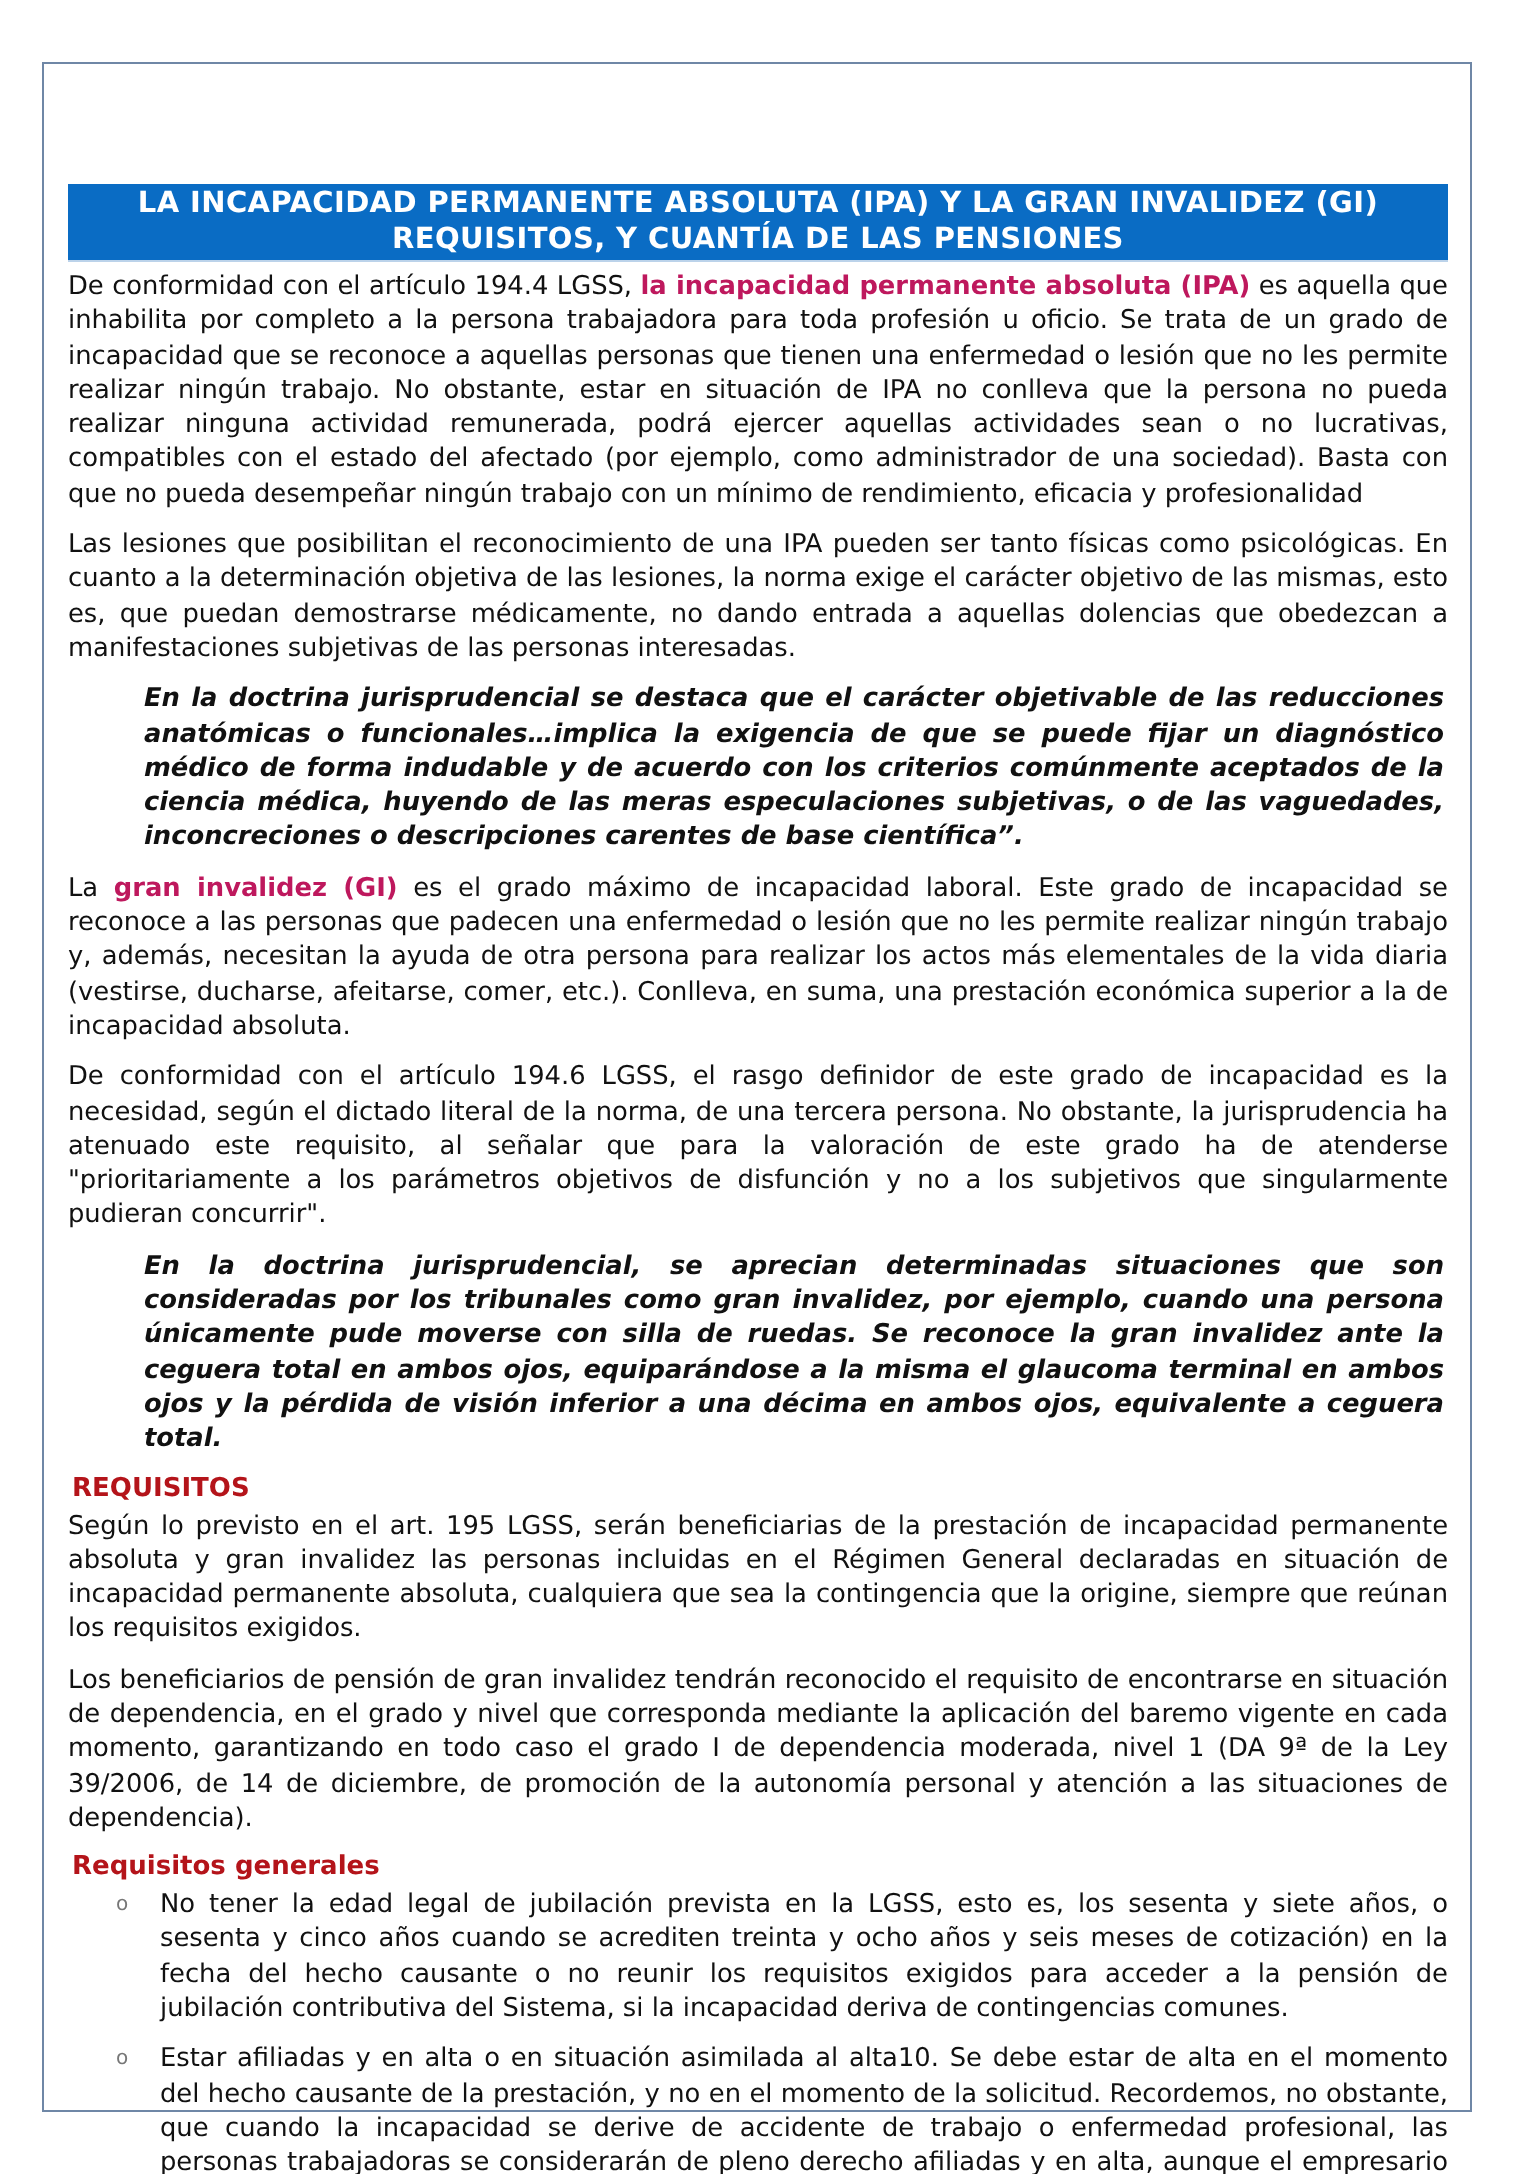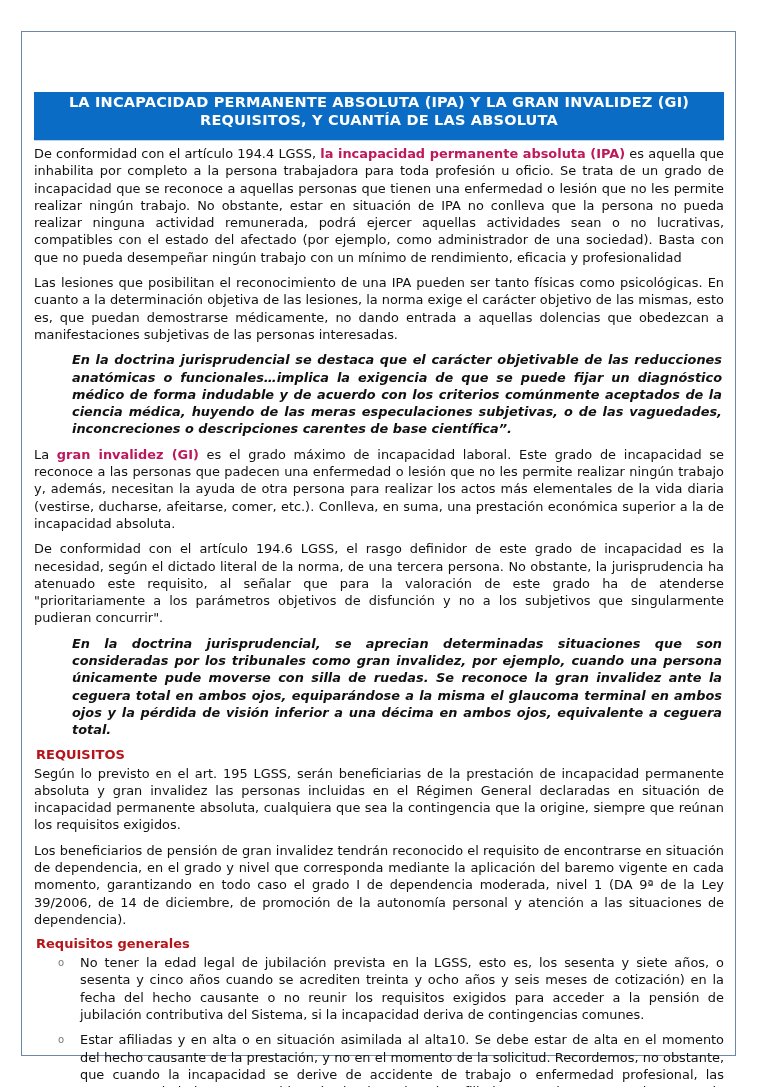--- a/index.html
+++ b/index.html
@@ -2,40 +2,40 @@
 <html><head>
 <meta charset="utf-8">
 <style>
   html, body { margin: 0; padding: 0; background: #ffffff; }
   body { width: 768px; height: 1087px; position: relative; overflow: hidden;
          font-family: "DejaVu Sans", sans-serif; color: #111111; }
   .frame { position: absolute; left: 21px; top: 31px; width: 715px; height: 1025px;
            border: 1px solid #6f87a6; box-sizing: border-box; background: #ffffff; }
   .content { position: absolute; left: 34px; top: 92px; width: 690px; }
   .banner { background: #0a6cc4; color: #ffffff; font-weight: bold; text-align: center;
-            font-size: 14.5px; line-height: 18px; padding: 1px 4px 11px 4px; border-bottom: 1px solid #bcd3ea;
+            font-size: 14.5px; line-height: 18px; padding: 1px 4px 1px 4px; border-bottom: 1px solid #bcd3ea;
             letter-spacing: 0.2px; margin-bottom: 4px; }
   p { margin: 0 0 8px 0; font-size: 12.9px; line-height: 17.3px; text-align: justify; }
   .hl { color: #be185d; font-weight: bold; }
   .quote { font-style: italic; margin-left: 38px; margin-right: 2px; font-weight: bold; }
   h3 { margin: 2px; font-size: 13px; line-height: 16px; color: #b4141a; font-weight: bold; }
   ul { list-style: none; margin: 0; padding: 0; }
   li { position: relative; padding-left: 46px; margin-bottom: 8px; font-size: 12.9px;
        line-height: 17.3px; text-align: justify; }
   .bullet { position: absolute; left: 24px; top: 0; color: #777777; font-size: 10px; }
 </style>
 </head>
 <body>
 
 <div class="frame"></div>
 
 <div class="content">
   <div class="banner">
     <div>LA INCAPACIDAD PERMANENTE ABSOLUTA (IPA) Y LA GRAN INVALIDEZ (GI)</div>
-    <div>REQUISITOS, Y CUANTÍA DE LAS ABSOLUTA</div>
+    <div>REQUISITOS, Y CUANTÍA DE LAS PENSIONES</div>
   </div>
 
   <p><span>De conformidad con el artículo 194.4 LGSS, </span><span class="hl">la incapacidad permanente absoluta (IPA)</span><span> es aquella que inhabilita por completo a la persona trabajadora para toda profesión u oficio. Se trata de un grado de incapacidad que se reconoce a aquellas personas que tienen una enfermedad o lesión que no les permite realizar ningún trabajo. No obstante, estar en situación de IPA no conlleva que la persona no pueda realizar ninguna actividad remunerada, podrá ejercer aquellas actividades sean o no lucrativas, compatibles con el estado del afectado (por ejemplo, como administrador de una sociedad). Basta con que no pueda desempeñar ningún trabajo con un mínimo de rendimiento, eficacia y profesionalidad</span></p>
 
   <p>Las lesiones que posibilitan el reconocimiento de una IPA pueden ser tanto físicas como psicológicas. En cuanto a la determinación objetiva de las lesiones, la norma exige el carácter objetivo de las mismas, esto es, que puedan demostrarse médicamente, no dando entrada a aquellas dolencias que obedezcan a manifestaciones subjetivas de las personas interesadas.</p>
 
   <p class="quote">En la doctrina jurisprudencial se destaca que el carácter objetivable de las reducciones anatómicas o funcionales…implica la exigencia de que se puede fijar un diagnóstico médico de forma indudable y de acuerdo con los criterios comúnmente aceptados de la ciencia médica, huyendo de las meras especulaciones subjetivas, o de las vaguedades, inconcreciones o descripciones carentes de base científica”.</p>
 
   <p><span>La </span><span class="hl">gran invalidez (GI)</span><span> es el grado máximo de incapacidad laboral. Este grado de incapacidad se reconoce a las personas que padecen una enfermedad o lesión que no les permite realizar ningún trabajo y, además, necesitan la ayuda de otra persona para realizar los actos más elementales de la vida diaria (vestirse, ducharse, afeitarse, comer, etc.). Conlleva, en suma, una prestación económica superior a la de incapacidad absoluta.</span></p>
 

